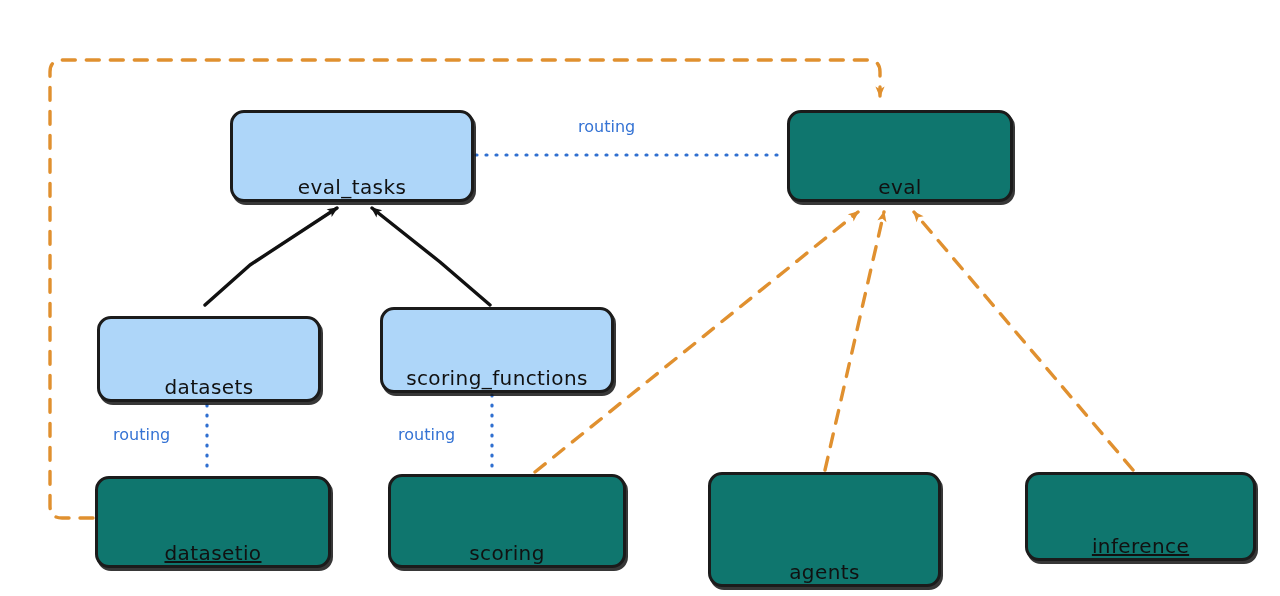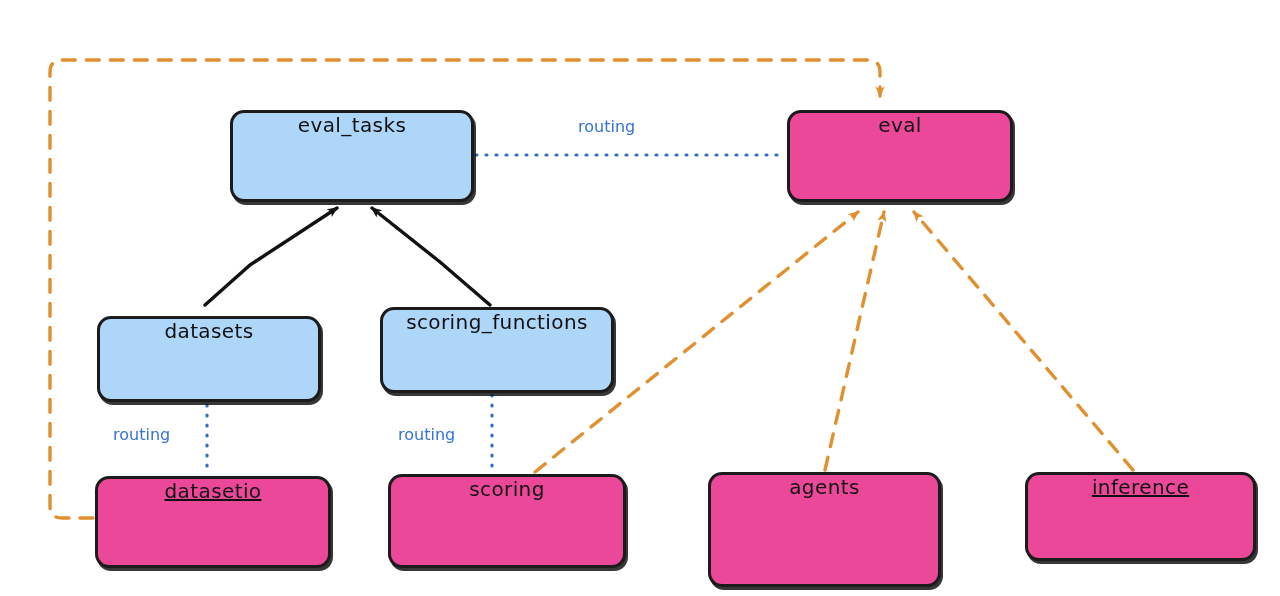--- a/index.html
+++ b/index.html
@@ -23,31 +23,31 @@
     top: 0;
     width: 1280px;
     height: 596px;
   }
   .node {
     position: absolute;
     box-sizing: border-box;
     border: 3px solid #1b1b1b;
     border-radius: 14px;
     display: flex;
-    align-items: flex-start;
+    align-items: flex-end;
     justify-content: center;
     font-family: "DejaVu Sans", sans-serif;
     font-size: 20px;
     color: #111111;
     letter-spacing: 0.4px;
     z-index: 3;
     box-shadow: 2px 3px 0 rgba(20,20,20,0.85);
   }
   .node.blue  { background: #aed6f9; }
-  .node.green { background: #ec4899; }
+  .node.green { background: #0f766e; }
   .edge-label {
     position: absolute;
     font-family: "DejaVu Sans", sans-serif;
     font-size: 16px;
     color: #3573d4;
     z-index: 4;
     white-space: nowrap;
   }
 </style>
 </head>

